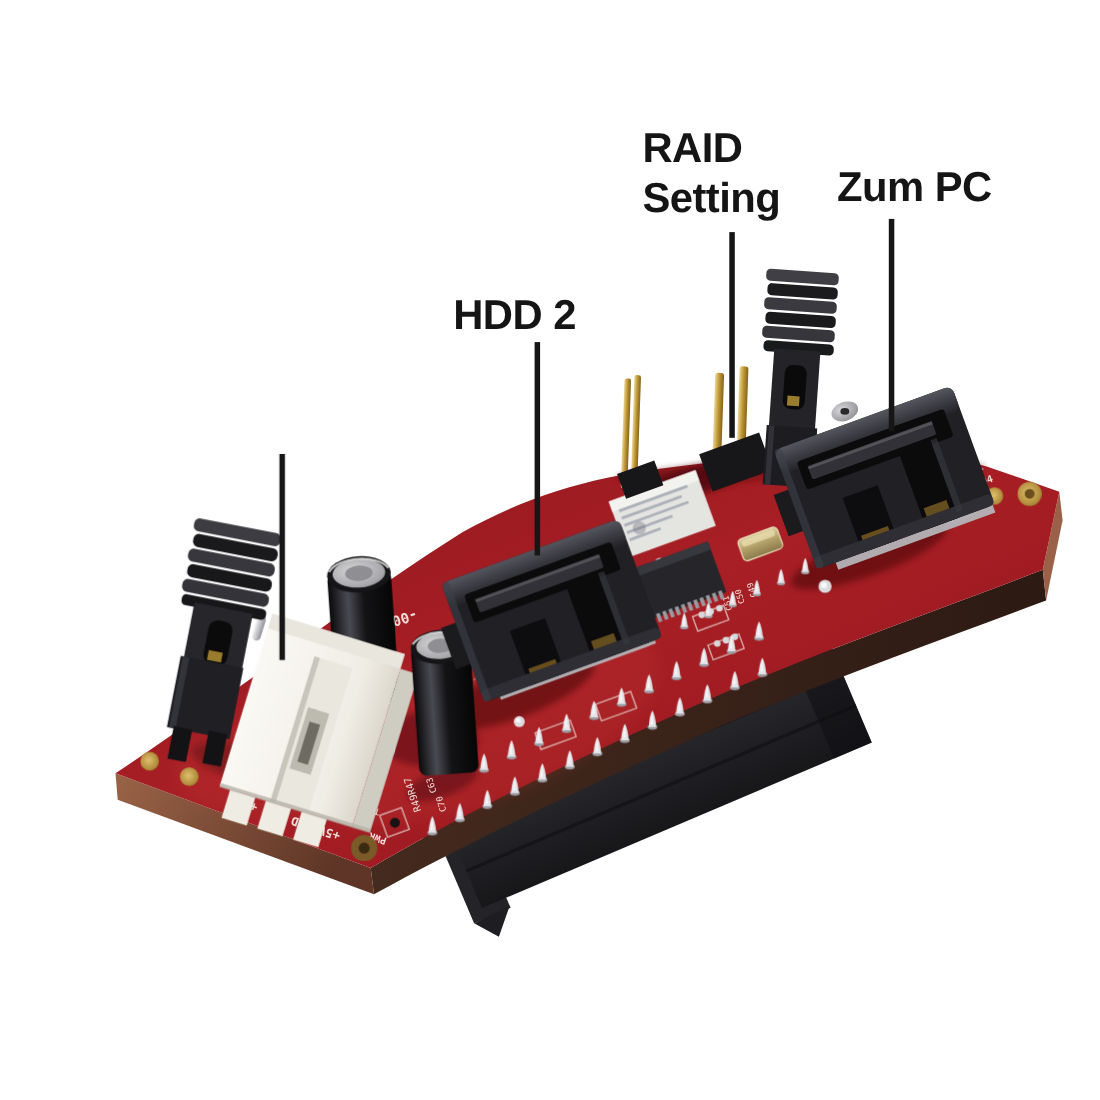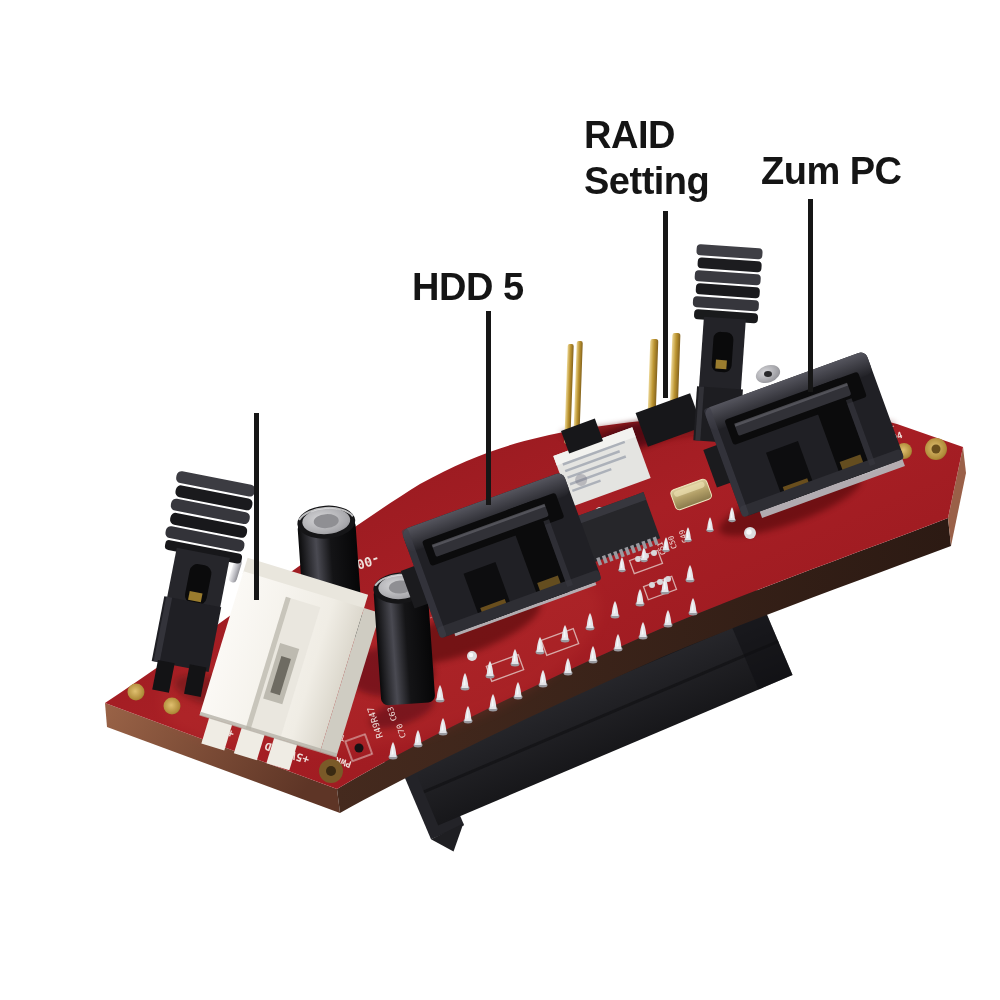--- a/index.html
+++ b/index.html
@@ -468,19 +468,19 @@
 
   <rect x="736" y="476" width="152" height="24" fill="#b4b4b8" opacity="0.95" transform="rotate(-20 800 435)"></rect>
   <use href="#sataA" transform="rotate(-20 800 435) translate(718,378)"></use>
 </svg>
 
   <div class="leader" style="left:254px;top:413px;height:187px"></div>
   <div class="leader" style="left:486px;top:311px;height:194px"></div>
   <div class="leader" style="left:663px;top:211px;height:187px"></div>
   <div class="leader" style="left:808px;top:199px;height:193px"></div>
 
-  <div class="callout" style="left:412px;top:264px">HDD 5</div>
+  <div class="callout" style="left:412px;top:264px">HDD 2</div>
   <div class="callout" style="left:761px;top:148px">Zum PC</div>
   <div class="callout" style="left:584px;top:112px">
     <div>RAID</div>
     <div>Setting</div>
   </div>
 </div>
 
 </body></html>

